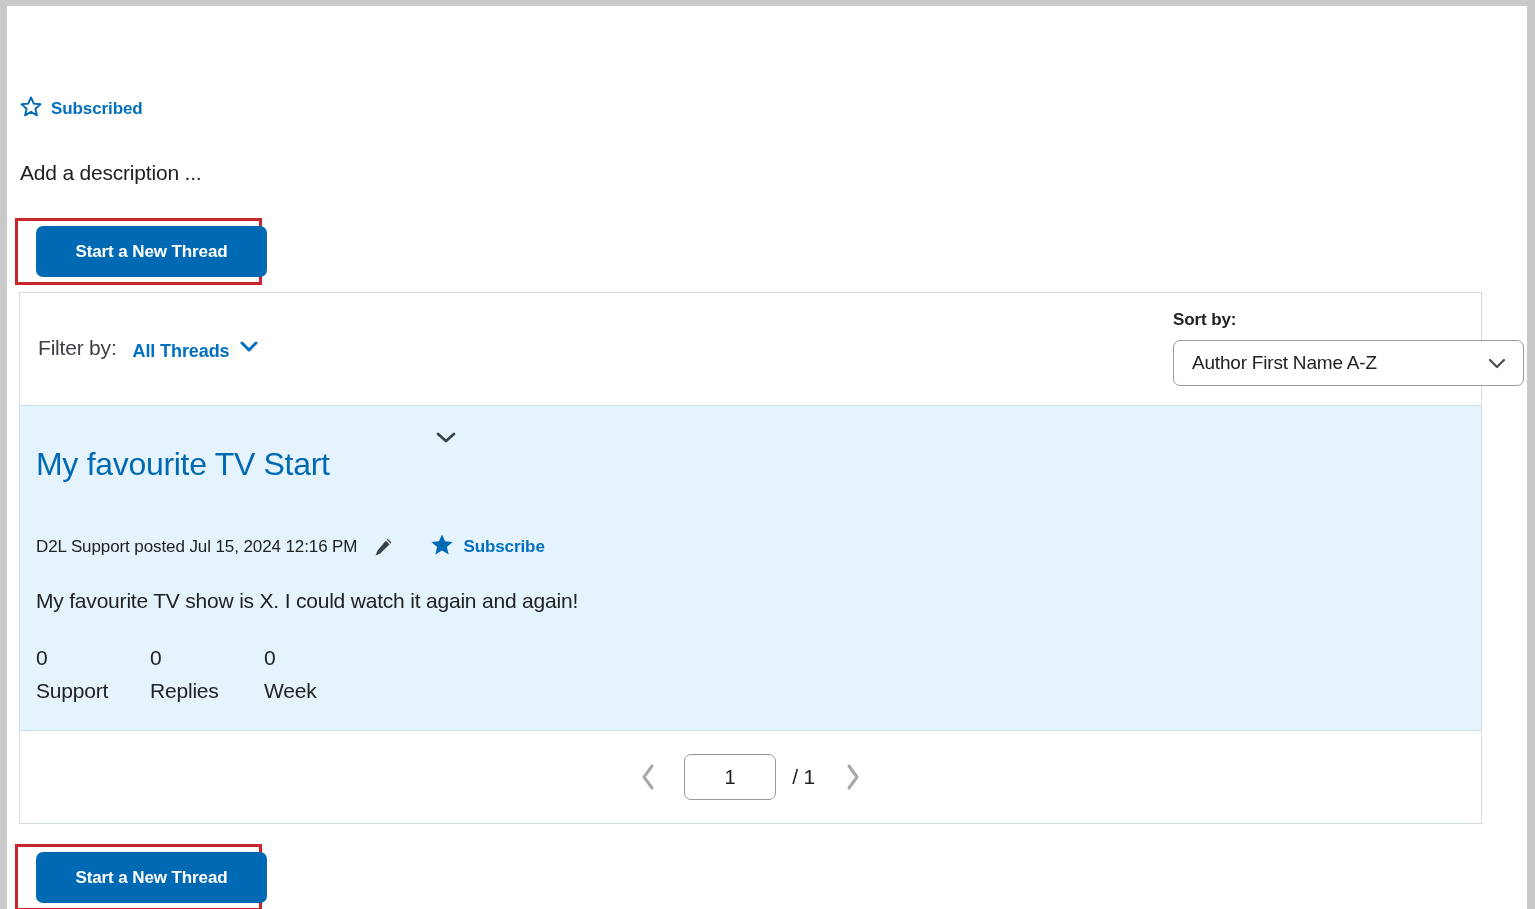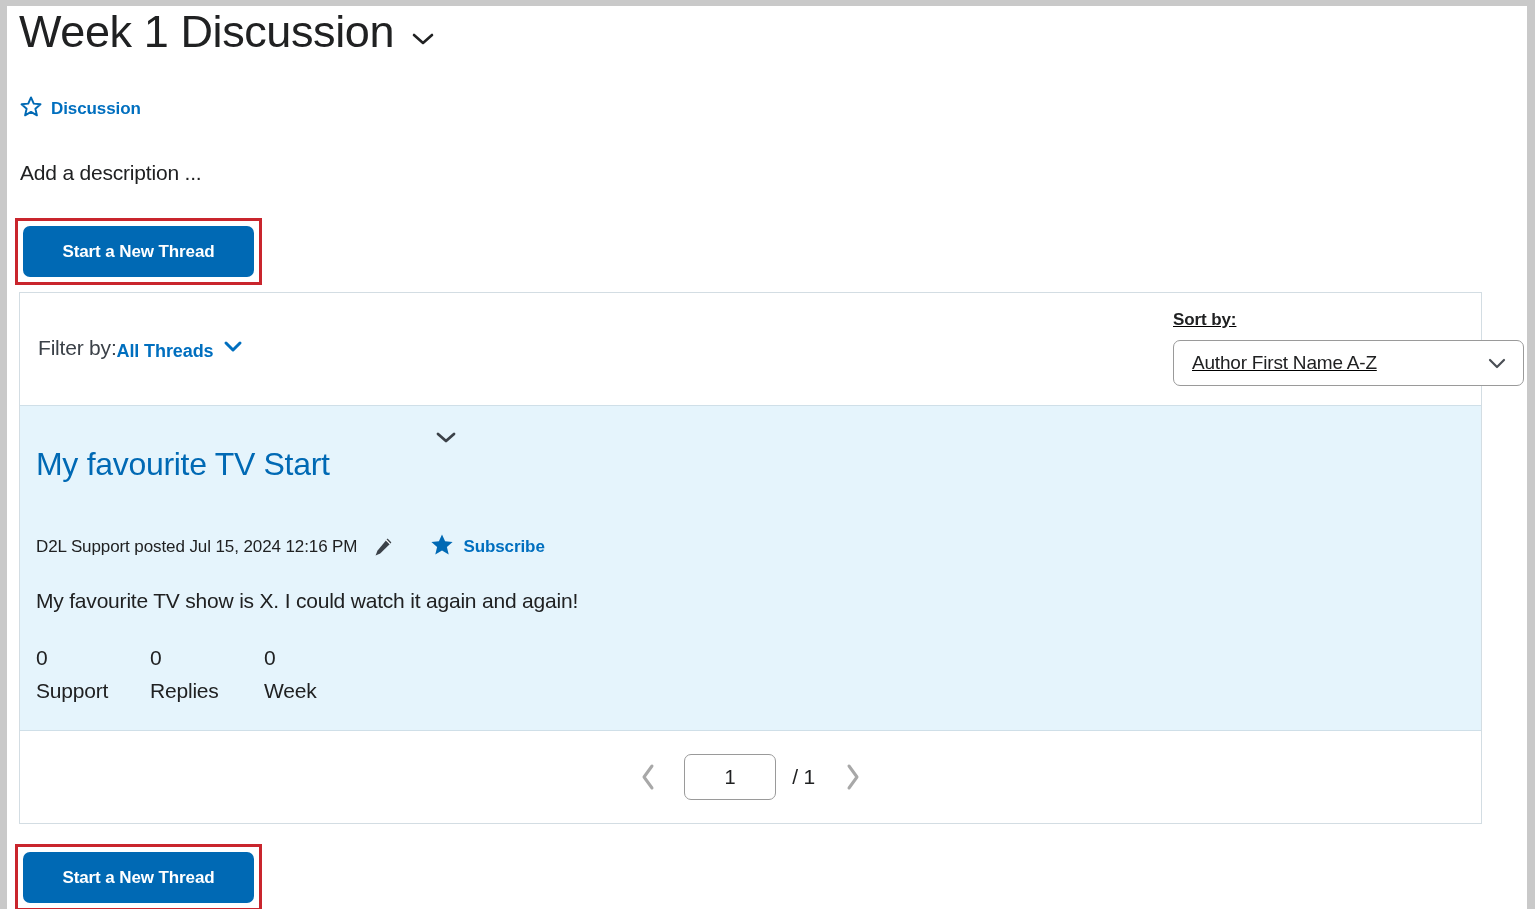--- a/index.html
+++ b/index.html
@@ -106,20 +106,21 @@
     color: #ffffff;
     border: none;
     border-radius: 7px;
     font-family: "Liberation Sans", sans-serif;
     font-size: 17px;
     font-weight: 700;
     letter-spacing: -0.1px;
     cursor: pointer;
     padding: 0;
     text-align: center;
+    margin-left: 13px;
   }
   .btn-primary.top { left: 16px; top: 220px; width: 231px; height: 51px; }
   .btn-primary.bottom { left: 16px; top: 846px; width: 231px; height: 51px; }
 
   
   .panel {
     position: absolute;
     left: 12px;
     top: 286px;
     width: 1463px;
@@ -134,20 +135,21 @@
     height: 113px;
     box-sizing: border-box;
     border-bottom: 1px solid #cfdfe8;
   }
   .filter-left {
     position: absolute;
     left: 18px;
     top: 40px;
     display: flex;
     align-items: center;
+    gap: 16px;
   }
   .filter-by-label {
     font-size: 21px;
     color: #3b4148;
     letter-spacing: -0.2px;
   }
   .filter-select {
     display: inline-flex;
     align-items: center;
     gap: 10px;
@@ -159,21 +161,20 @@
     color: #006fbf;
     letter-spacing: -0.1px;
     margin-top: 8px;
   }
 
   .sort-wrap {
     position: absolute;
     right: 18px;
     top: 17px;
     width: 290px;
-    text-decoration: underline;
   }
   .sort-label {
     font-size: 17px;
     font-weight: 700;
     color: #202122;
     margin-bottom: 10px;
     letter-spacing: -0.1px;
   }
   .sort-select {
     position: relative;
@@ -326,36 +327,28 @@
     letter-spacing: -0.2px;
   }
 </style>
 </head>
 <body>
 
 <div class="window-frame"></div>
 
 <div class="page">
 
-  <div class="page-title-row">
-    <div class="page-title">Week 1 Discussion</div>
-    <span class="title-chevron">
-      <svg width="26" height="16" viewBox="0 0 26 16" aria-hidden="true">
-        <path d="M4 4 L13 12 L22 4" fill="none" stroke="#202122" stroke-width="2.6" stroke-linecap="round" stroke-linejoin="round"></path>
-      </svg>
-    </span>
-  </div>
 
   <div class="subscribe-row">
     <span>
       <svg width="22" height="21" viewBox="0 0 24 23" aria-hidden="true">
         <path d="M12 1.6 L15 8.4 L22.4 9.1 L16.8 14 L18.5 21.2 L12 17.4 L5.5 21.2 L7.2 14 L1.6 9.1 L9 8.4 Z" fill="none" stroke="#0069b4" stroke-width="2.1" stroke-linejoin="round"></path>
       </svg>
     </span>
-    <span class="subscribe-label">Discussion</span>
+    <span class="subscribe-label">Subscribed</span>
   </div>
 
   <div class="description">Add a description ...</div>
 
   <div class="redbox top"></div>
   <button class="btn-primary top">Start a New Thread</button>
 
   <div class="panel">
 
     <div class="filter-bar">

